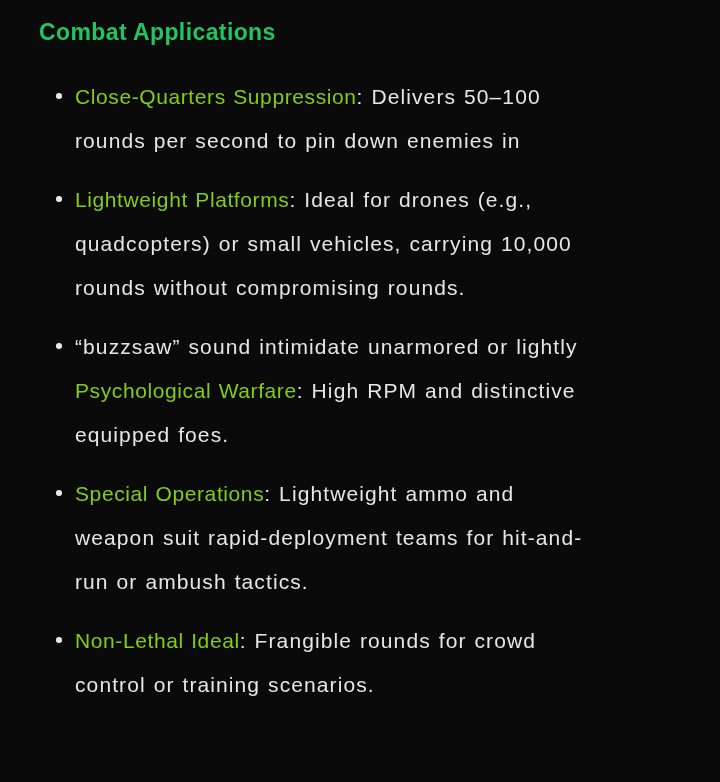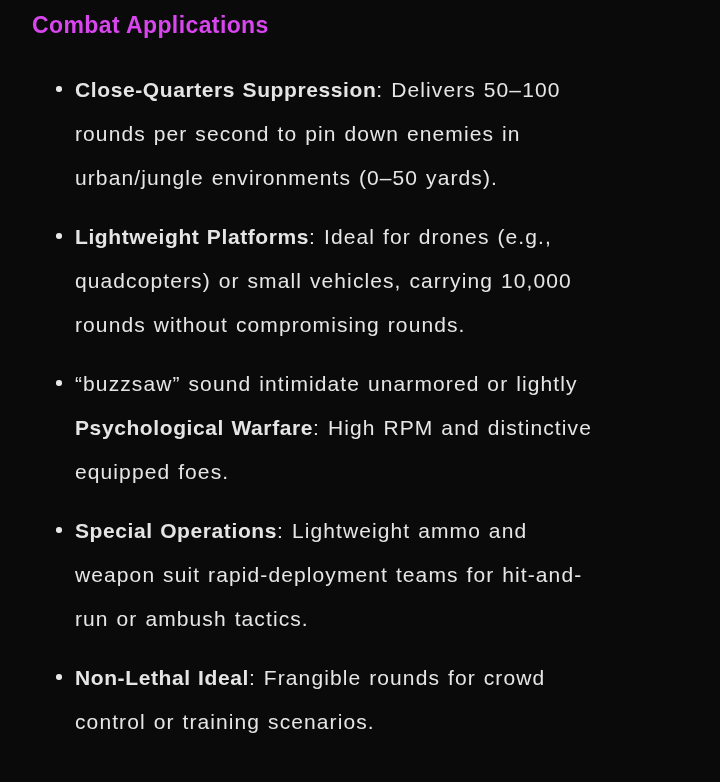--- a/index.html
+++ b/index.html
@@ -12,25 +12,25 @@
     overflow: hidden;
     background: #0a0a0a;
     color: #e6e6e6;
     font-family: "Liberation Sans", sans-serif;
     -webkit-font-smoothing: antialiased;
   }
   .message-content {
     padding: 10px 24px 0 32px;
   }
   h3.section-title {
-    margin: 0;
+    margin: 7px;
     font-size: 23px;
     line-height: 30px;
     font-weight: 700;
-    color: #d946ef;
+    color: #22c55e;
     letter-spacing: 0.4px;
   }
   ul.applications-list {
     list-style: none;
     margin: 28px 0 0 0;
     padding: 0 0 0 43px;
   }
   ul.applications-list li {
     position: relative;
     font-size: 21px;
@@ -48,35 +48,34 @@
     width: 5.5px;
     height: 5.5px;
     border-radius: 50%;
     background: #e8e8e8;
   }
   ul.applications-list li .line {
     display: block;
     white-space: nowrap;
   }
   ul.applications-list li strong.item-label {
-    font-weight: 700;
-    color: #e5e5e5;
+    font-weight: 400;
+    color: #84cc16;
     letter-spacing: 0.6px;
   }
 </style>
 </head>
 <body style="background: rgb(10, 10, 10); color: rgb(230, 230, 230);">
 
 <main class="message-content">
   <h3 class="section-title">Combat Applications</h3>
   <ul class="applications-list" id="applications-list">
       <li>
         <span class="line"><strong class="item-label">Close-Quarters Suppression</strong>: Delivers 50–100</span>
         <span class="line">rounds per second to pin down enemies in</span>
-        <span class="line">urban/jungle environments (0–50 yards).</span>
       </li>
       <li>
         <span class="line"><strong class="item-label">Lightweight Platforms</strong>: Ideal for drones (e.g.,</span>
         <span class="line">quadcopters) or small vehicles, carrying 10,000</span>
         <span class="line">rounds without compromising rounds.</span>
       </li>
       <li>
         <span class="line">“buzzsaw” sound intimidate unarmored or lightly</span>
         <span class="line"><strong class="item-label">Psychological Warfare</strong>: High RPM and distinctive</span>
         <span class="line">equipped foes.</span>

